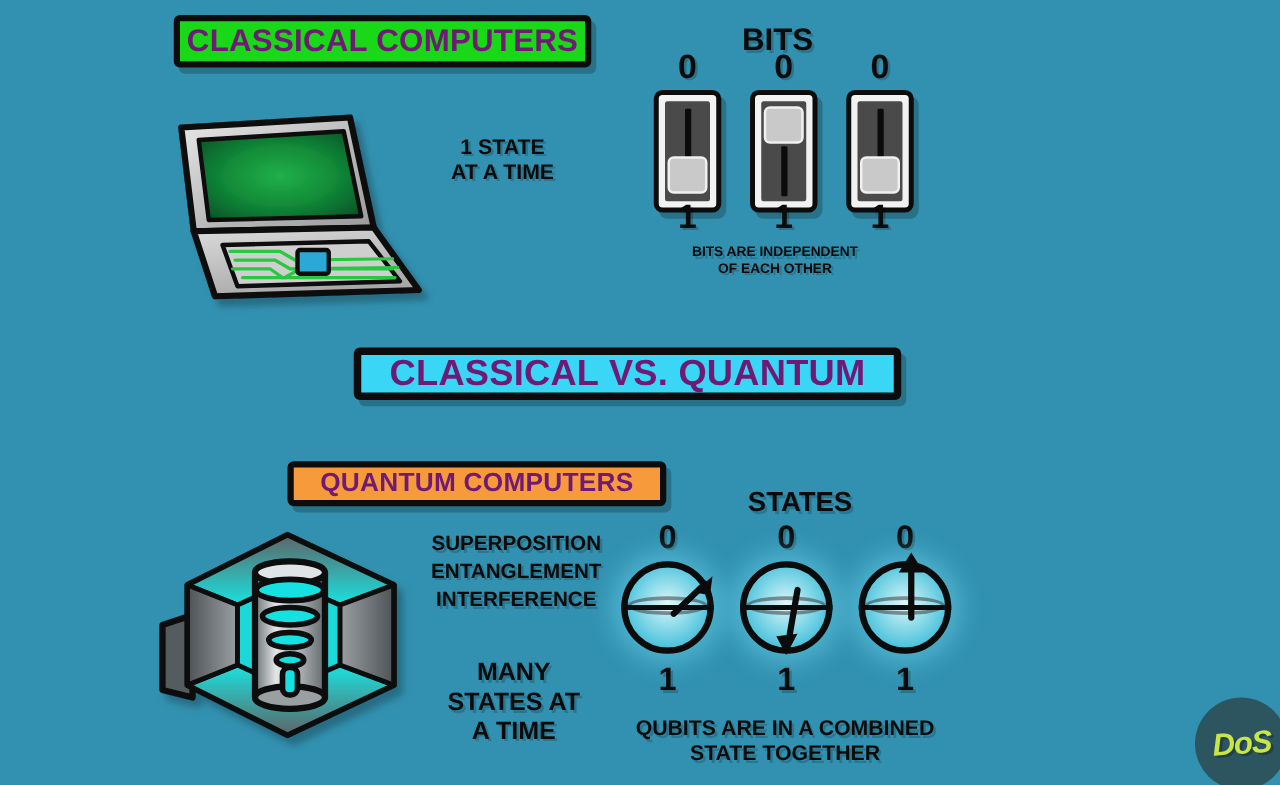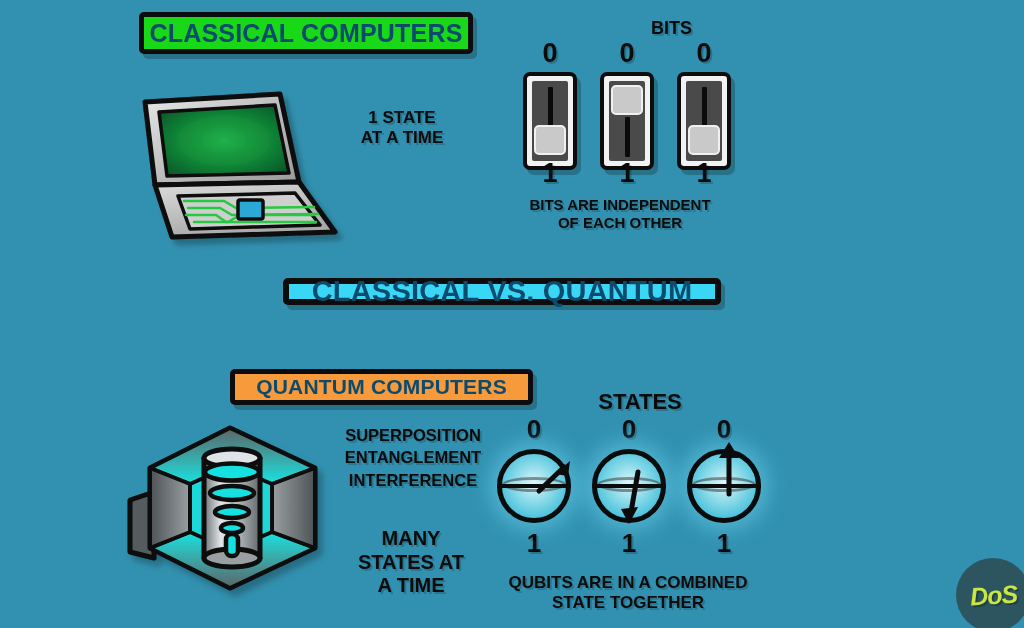--- a/index.html
+++ b/index.html
@@ -10,49 +10,49 @@
     position:relative;
   }
   #stage { position:absolute; inset:0; }
 
   
   .badge {
     position:absolute;
     border:5px solid #0c0c0c;
     border-radius:5px;
     display:flex; align-items:center; justify-content:center;
-    color:#0c4a6e;
+    color:#701a75;
     font-weight:bold;
     letter-spacing:.2px;
     box-shadow:4px 5px 0 rgba(0,0,0,.22);
     white-space:nowrap;
   }
   #badge-classical {
     left:139px; top:12px; width:334px; height:42px;
     background:#18d818; font-size:25px;
   }
   #badge-quantum {
     left:230px; top:369px; width:303px; height:36px;
     background:#f79a3c; font-size:21px;
   }
   #badge-title {
-    left:283px; top:278px; width:438px; height:27px;
+    left:283px; top:278px; width:438px; height:42px;
     background:#3ad6f5; font-size:29px; border-width:6px;text-align:right;
   }
 
   
   .txt {
     position:absolute;
     color:#0b0b0b; font-weight:bold; text-align:center;
     line-height:1.18; white-space:pre-line;
     text-shadow:2px 2px 0 rgba(0,0,0,.18);
   }
   #txt-one-state { left:322px; top:108px; width:160px; font-size:17px; }
-  #txt-bits-label { left:552px; top:18px; width:140px; font-size:18px;text-align:right; }
-  #txt-bits-note  { left:480px; top:196px; width:280px; font-size:15px; }
+  #txt-bits-label { left:552px; top:18px; width:140px; font-size:25px; }
+  #txt-bits-note  { left:480px; top:196px; width:280px; font-size:11px; }
   #txt-qubits-label { left:570px; top:389px; width:140px; font-size:22px; }
   #txt-qubits-note  { left:472px; top:573px; width:312px; font-size:17px;text-align:center; }
   #txt-principles { left:330px; top:424px; width:166px; font-size:16.5px; line-height:1.35; }
   #txt-many-states { left:348px; top:527px; width:126px; font-size:20px; }
 
   
   .switch {
     position:absolute; width:54px; height:98px;
     background:#f2f2f2; border:4px solid #0c0c0c; border-radius:7px;
     box-shadow:4px 5px 0 rgba(0,0,0,.22);

